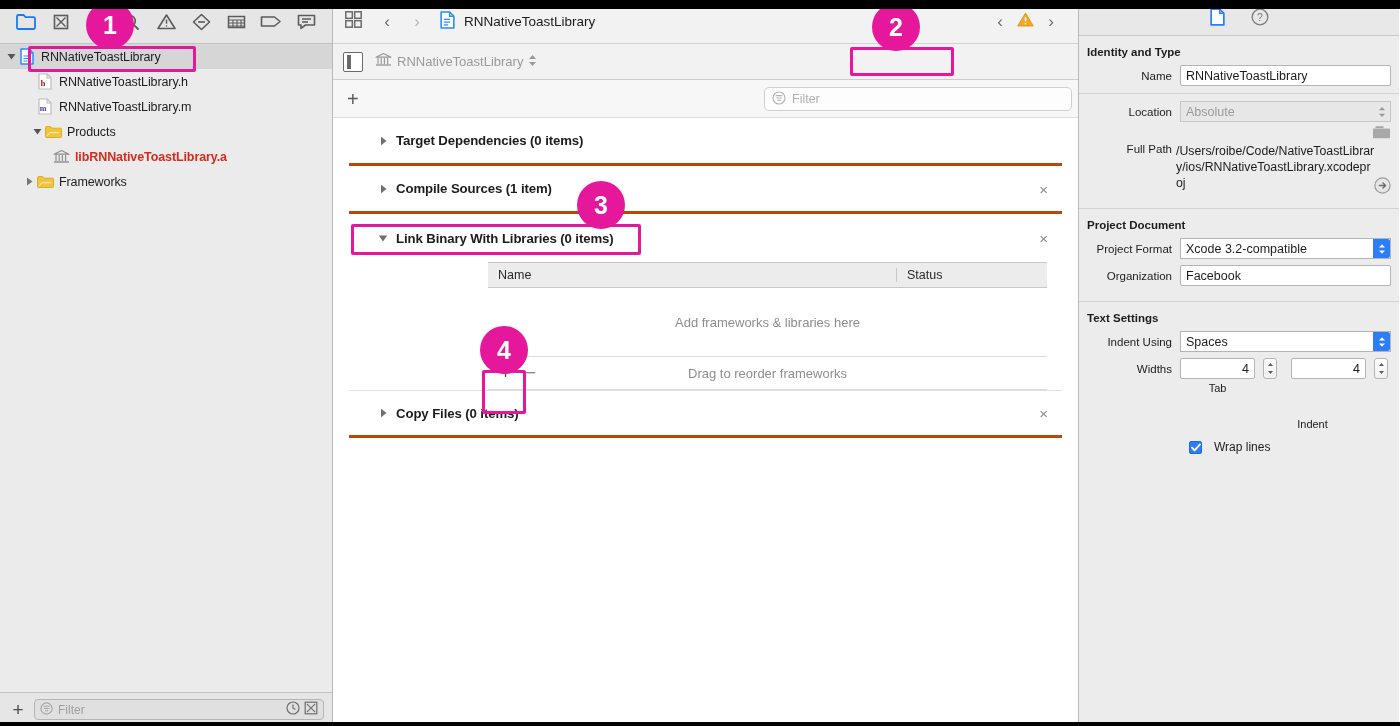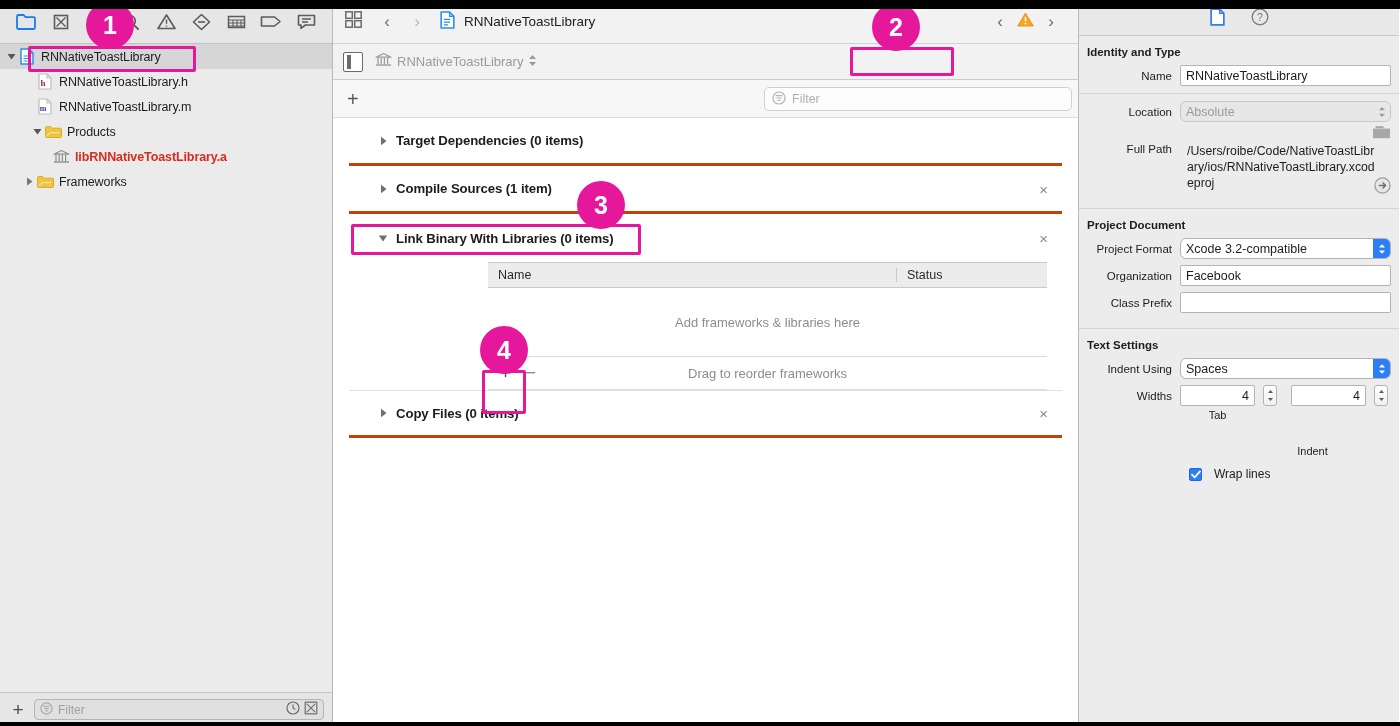--- a/index.html
+++ b/index.html
@@ -268,42 +268,42 @@
     border: 1px solid #b4b4b4;
     border-radius: 2px;
     display: flex; align-items: center;
     padding: 0 5px;
     font-size: 12.5px; color: #1c1c1c;
   }
   .popup {
     flex: 1; height: 21px;
     background: #ffffff;
     border: 1px solid #b4b4b4;
-    border-radius: 6px;
+    border-radius: 0;
     display: flex; align-items: center; justify-content: space-between;
     padding: 0 0 0 5px;
     font-size: 12.5px; color: #1c1c1c;
     overflow: hidden;
   }
   .popup.disabled { background:#e7e7e7; border-color:#c6c6c6; color:#9b9b9b; }
   .popup-arrow-blue {
     width: 17px; height: 19px;
     background: #2b7ef5;
     display: flex; align-items: center; justify-content: center;
     flex: 0 0 17px;
     border-radius: 0 2px 2px 0;
   }
   .popup-arrow-plain {
     width: 17px; height: 19px;
     display: flex; align-items: center; justify-content: center;
     flex: 0 0 17px;
   }
   .fullpath-row {
     display: flex; align-items: flex-start;
-    padding: 2px 8px 2px 0; gap: 15px;
+    padding: 2px 8px 2px 0; gap: 4px;
   }
   .fullpath-val {
     flex: 1; font-size: 12.3px; line-height: 16px;
     color: #1c1c1c; word-break: break-all;
     padding-right: 16px; position: relative;
   }
   .folder-btn-row { display:flex; justify-content:flex-end; padding-right: 8px; height: 16px; }
   .stepper {
     width: 14px; height: 21px;
     display: flex; flex-direction: column; align-items:center; justify-content:center;
@@ -727,24 +727,20 @@
               </svg>
           </span>
         </span>
       </div>
 
       <div class="row">
         <span class="row-label">Organization</span>
         <span class="tf">Facebook</span>
       </div>
 
-      <div class="row">
-        <span class="row-label">Class Prefix</span>
-        <span class="tf"></span>
-      </div>
 
       <div class="insp-sep" style="margin-top:12px;"></div>
 
       <div class="insp-section-title">Text Settings</div>
 
       <div class="row">
         <span class="row-label">Indent Using</span>
         <span class="popup">
           <span>Spaces</span>
           <span class="popup-arrow-blue">

